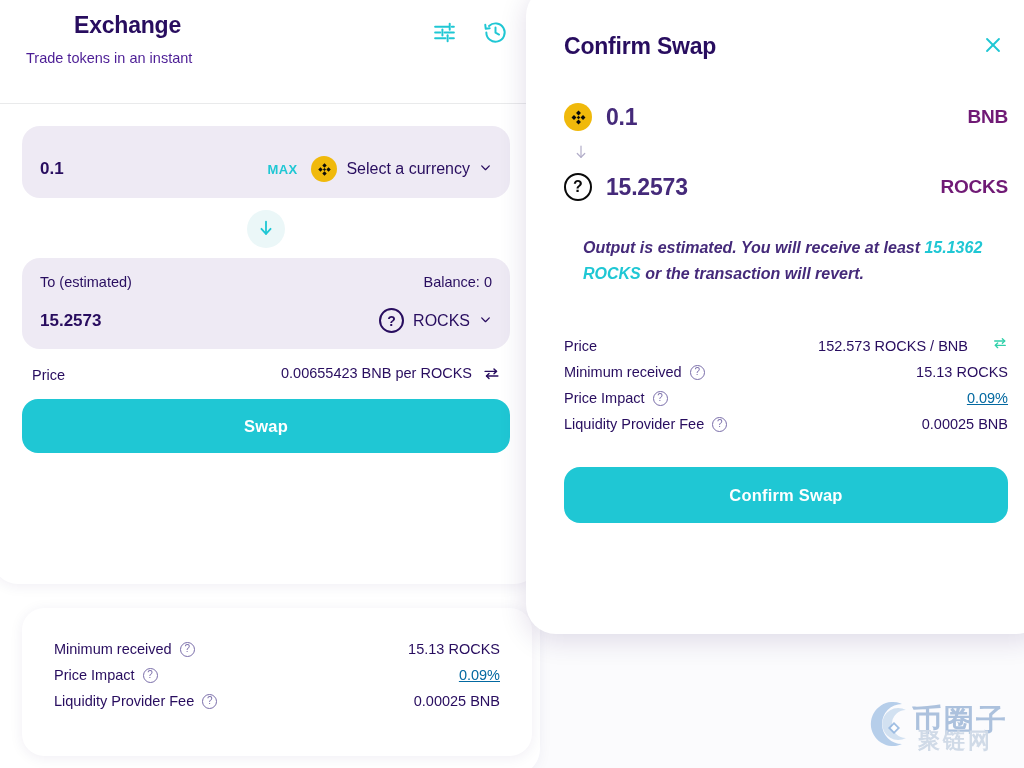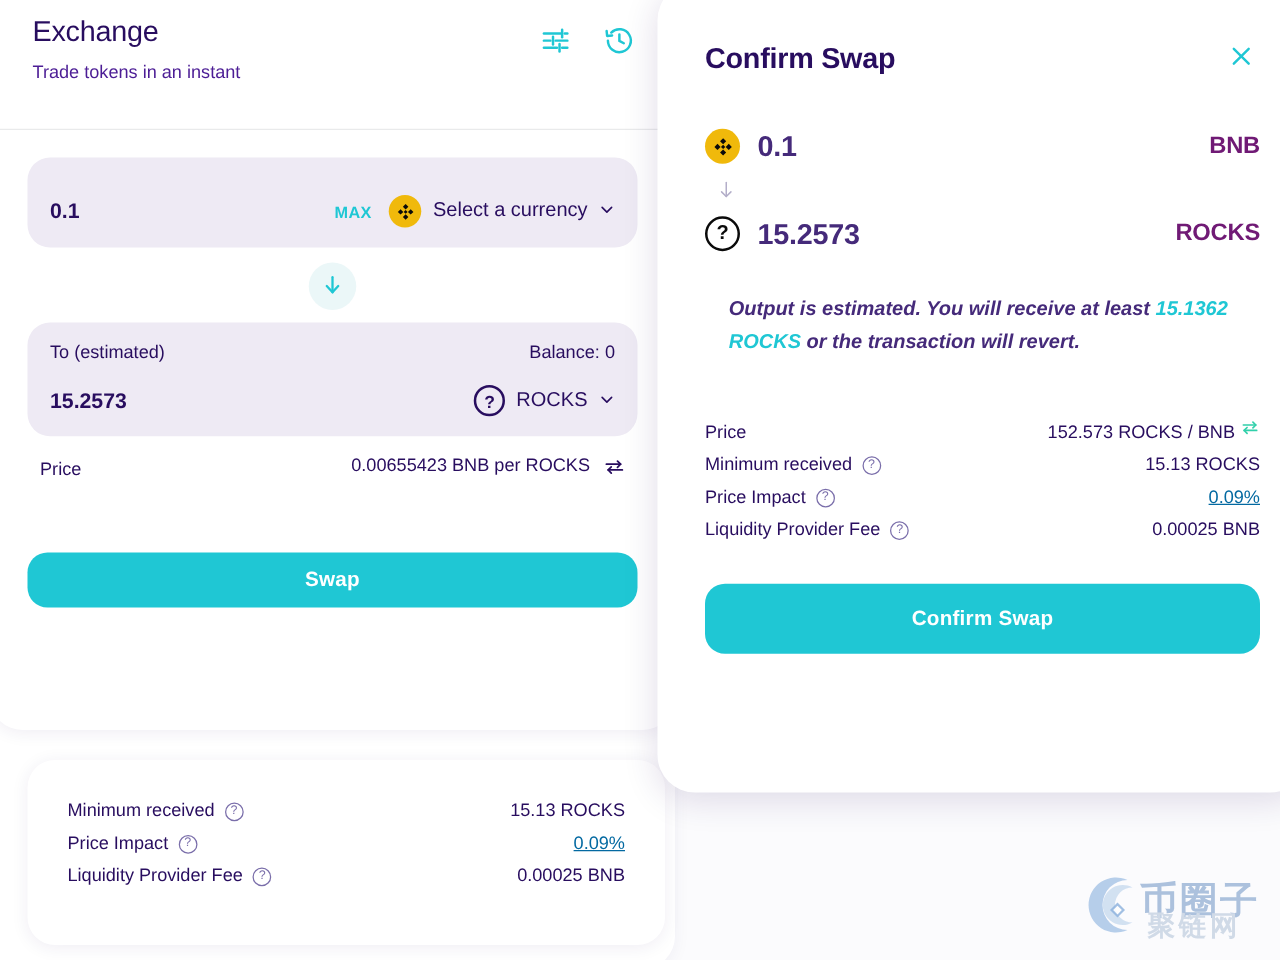--- a/index.html
+++ b/index.html
@@ -38,24 +38,25 @@
   }
 
   #swap-header {
     padding: 22px 34px 18px 34px;
     border-bottom: 1px solid #E9EAEB;
     position: relative;
     height: 116px;
   }
   #exchange-title {
     font-size: 23px;
-    font-weight: normal;
+    font-weight: bold;
     color: #280D5F;
     letter-spacing: -0.2px;
     line-height: 30px;
+    margin-left: 48px;
   }
   #exchange-subtitle {
     font-size: 14.5px;
     color: #4c1d95;
     margin-top: 8px;
     line-height: 20px;
   }
   #header-icons {
     position: absolute;
     right: 32px;
@@ -165,31 +166,30 @@
     justify-content: space-between;
     align-items: center;
     padding: 16px 10px 14px 10px;
     font-size: 14.5px;
     color: #280D5F;
   }
   #price-value-wrap { display: flex; align-items: flex-start; gap: 11px; }
 
   #swap-button {
     width: 100%;
-    height: 44px;
+    height: 54px;
     border: 0;
     border-radius: 16px;
     background: #1FC7D4;
     color: #FFFFFF;
     font-size: 16.5px;
     font-weight: bold;
     cursor: pointer;
     font-family: "Liberation Sans", sans-serif;
     letter-spacing: 0.2px;
-    margin-top: 42px;
   }
 
   
   #details-card {
     position: absolute;
     left: 22px;
     top: 608px;
     width: 510px;
     height: 148px;
     background: #FFFFFF;
@@ -313,21 +313,21 @@
 
   #modal-details { margin-top: 46px; }
   .m-detail-row {
     display: flex;
     justify-content: space-between;
     align-items: center;
     font-size: 14.5px;
     line-height: 26px;
     color: #280D5F;
   }
-  .m-detail-value-wrap { display: flex; align-items: flex-end; gap: 4px; }
+  .m-detail-value-wrap { display: flex; align-items: flex-end; gap: 24px; }
 
   #confirm-swap-button {
     width: 100%;
     height: 56px;
     margin-top: 30px;
     border: 0;
     border-radius: 16px;
     background: #1FC7D4;
     color: #FFFFFF;
     font-size: 16.5px;

